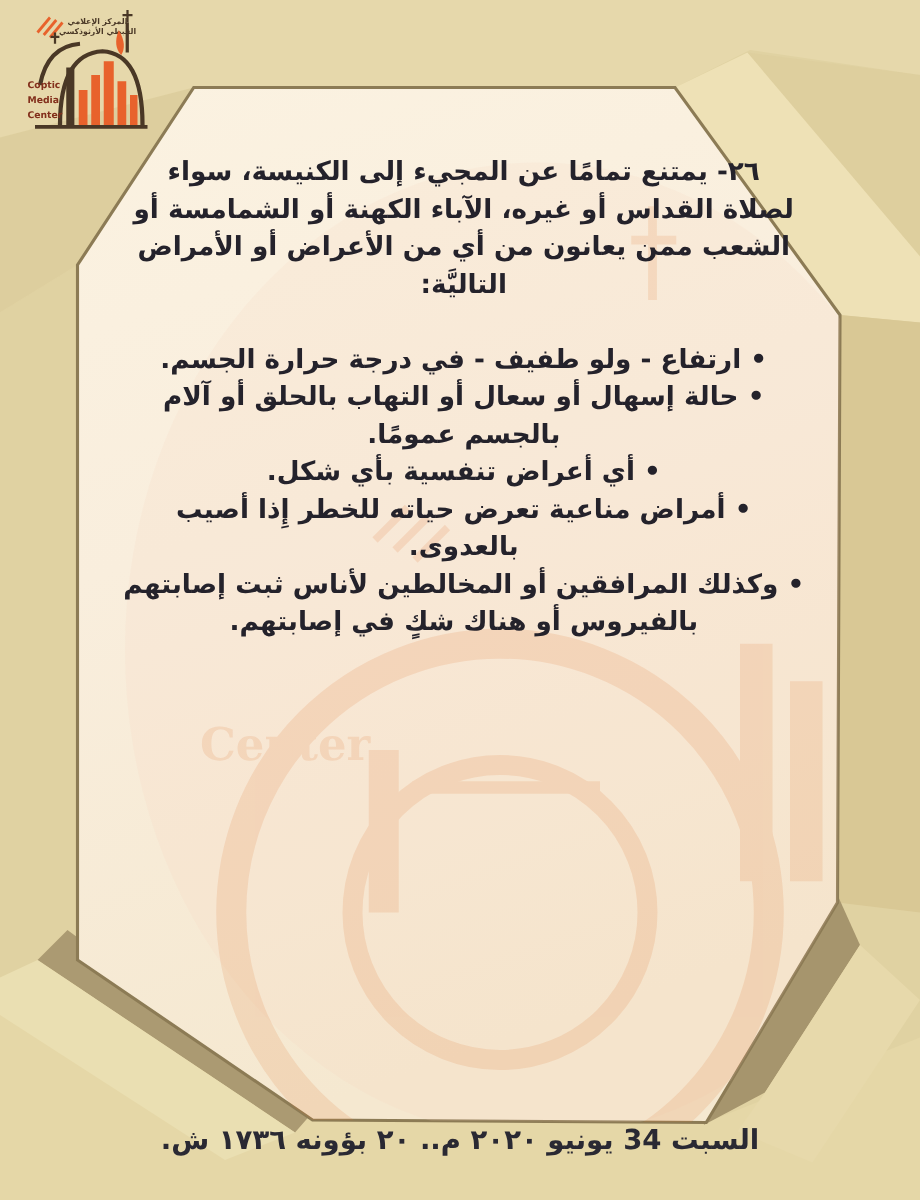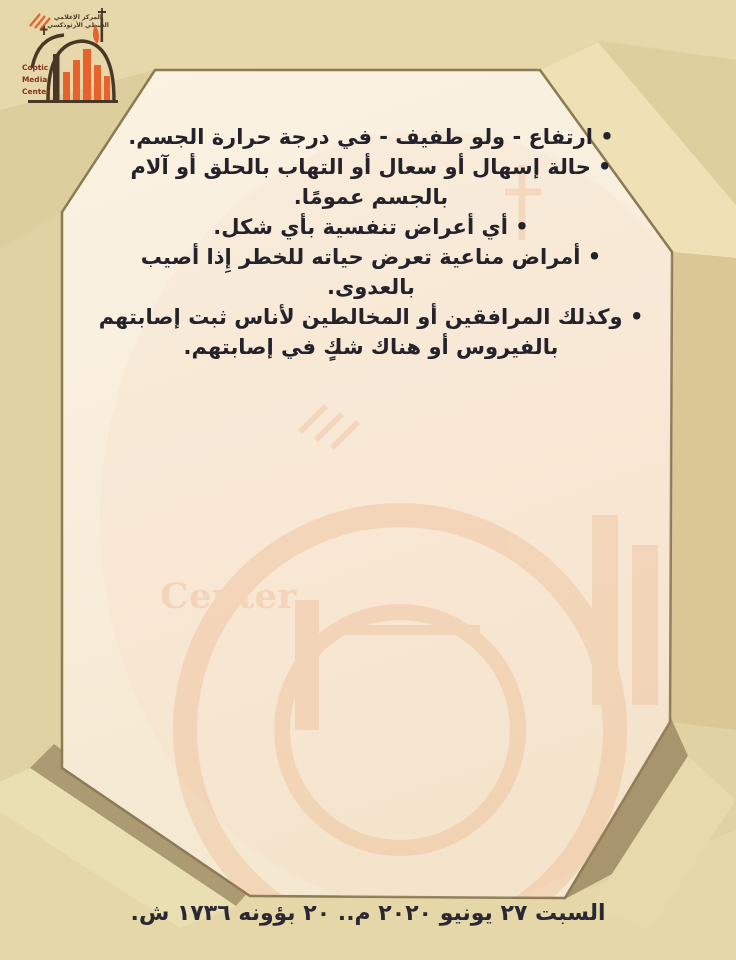--- a/index.html
+++ b/index.html
@@ -107,26 +107,30 @@
     </g>
 
     <rect x="8" y="94" width="90" height="3" fill="#4a3826"></rect>
 
     <text x="2" y="64" font-size="7.4" font-weight="bold" fill="#83301c">Coptic</text>
     <text x="2" y="76" font-size="7.4" font-weight="bold" fill="#83301c">Media</text>
     <text x="2" y="88" font-size="7.4" font-weight="bold" fill="#83301c">Center</text>
   </svg>
 
   <div class="text-layer">
+    <div class="para tight">٢٦- يمتنع تمامًا عن المجيء إلى الكنيسة، سواء
+لصلاة القداس أو غيره، الآباء الكهنة أو الشمامسة أو
+الشعب ممن يعانون من أي من الأعراض أو الأمراض
+التاليَّة:</div>
     <div class="para">• ارتفاع - ولو طفيف - في درجة حرارة الجسم.
 • حالة إسهال أو سعال أو التهاب بالحلق أو آلام
 بالجسم عمومًا.
 • أي أعراض تنفسية بأي شكل.
 • أمراض مناعية تعرض حياته للخطر إِذا أصيب
 بالعدوى.
 • وكذلك المرافقين أو المخالطين لأناس ثبت إصابتهم
 بالفيروس أو هناك شكٍ في إصابتهم.</div>
     
   </div>
 
-  <div class="date-line">السبت ٢٧ يونيو ٢٠٢٠ م.. ٢٠ بؤونه ١٧٣٦ ش.</div>
+  <div class="date-line">السبت 34 يونيو ٢٠٢٠ م.. ٢٠ بؤونه ١٧٣٦ ش.</div>
 
 </div>
 
 </body></html>

